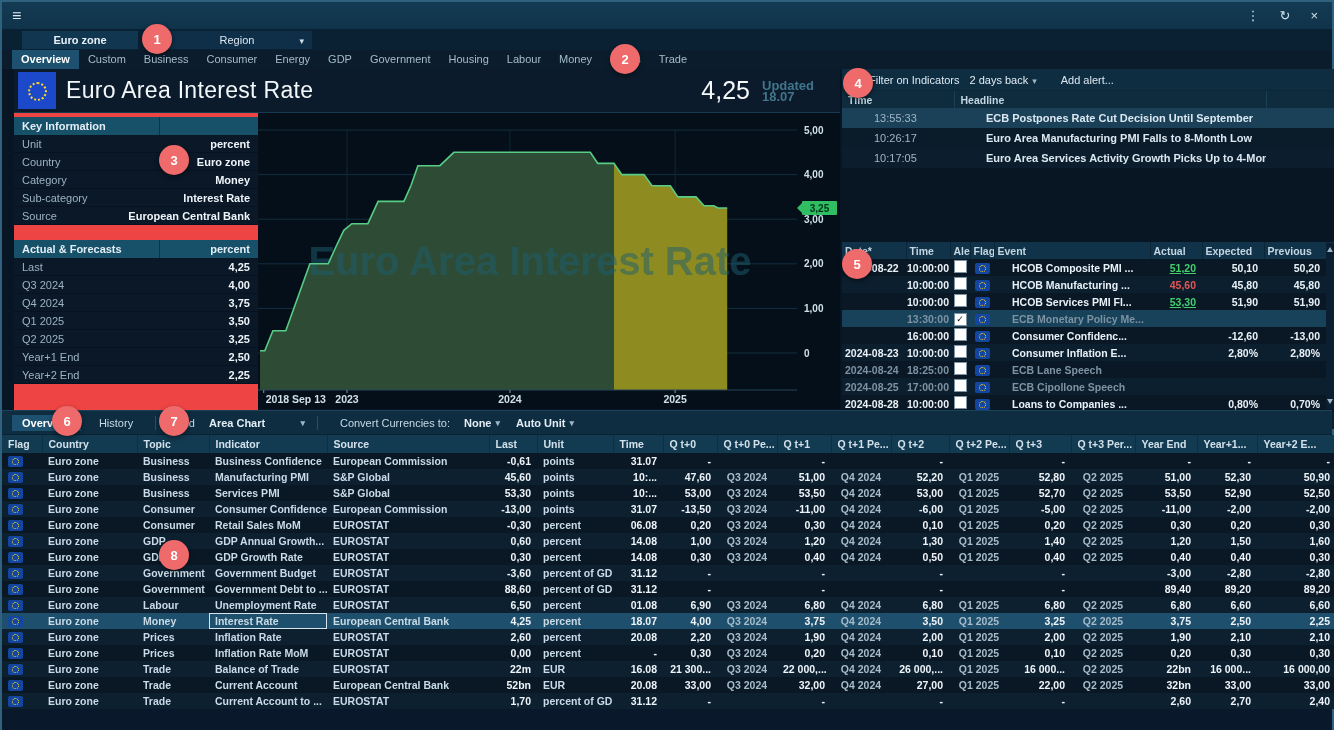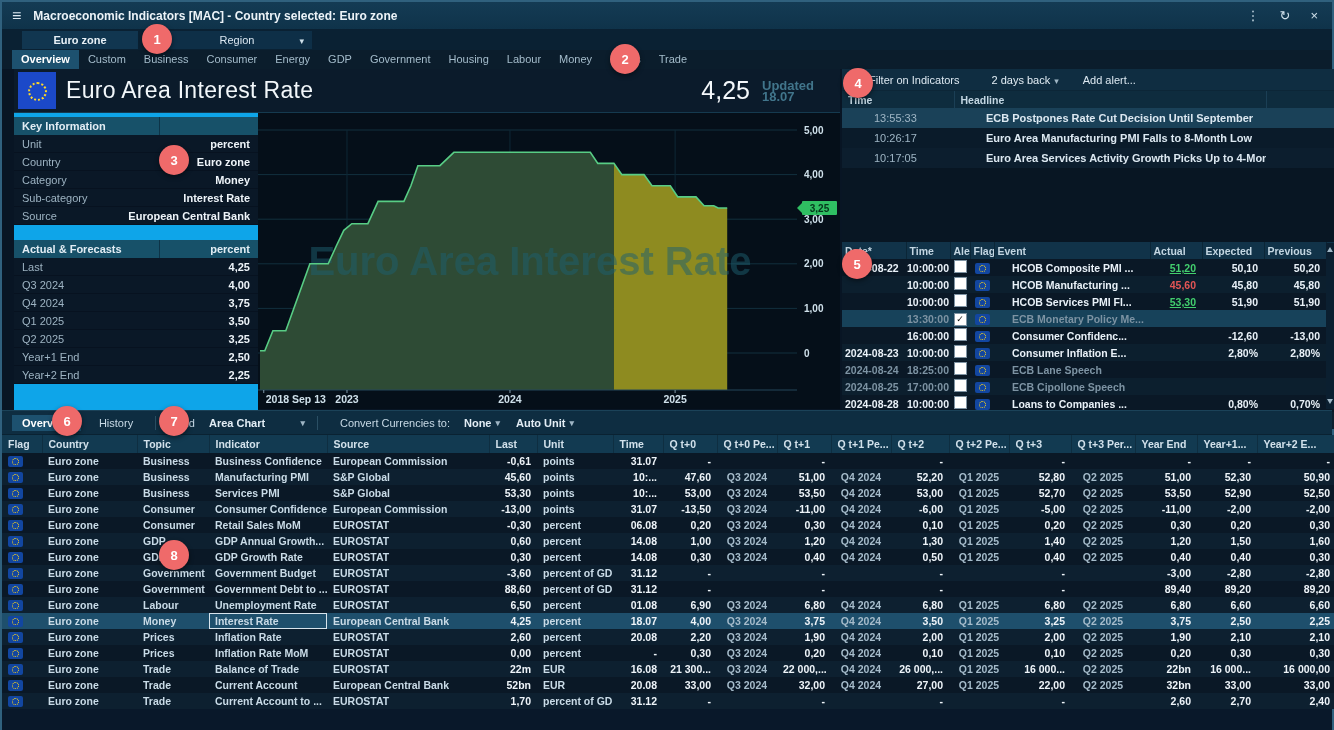--- a/index.html
+++ b/index.html
@@ -22,42 +22,42 @@
   .tab.sel{background:#1d516f;color:#ffffff;font-weight:600;}
   
   .content{position:absolute;top:67px;left:0;width:1334px;height:341px;background:#081524;}
   .ind-header{position:absolute;left:12px;top:0;width:826px;height:43px;background:#0b1b2b;border-bottom:1px solid #153a4f;display:flex;align-items:center;}
   .fbig{width:38px;height:37px;background:#1b49c9;margin-left:4px;position:relative;flex:none;}
   .fbig::after{content:"";position:absolute;left:10px;top:10px;width:15px;height:15px;border:2px dotted #ffd829;border-radius:50%;}
   .ind-title{font-size:23px;color:#f2f7fa;margin-left:10px;letter-spacing:.3px;white-space:nowrap;}
   .ind-value{font-size:25px;color:#f4f8fb;margin-left:auto;}
   .updated{width:78px;margin-left:12px;font-size:13px;line-height:11px;color:#41758b;font-weight:700;}
   
-  .info-panel{position:absolute;left:12px;top:44px;width:244px;height:297px;background:#0ea5e9;}
+  .info-panel{position:absolute;left:12px;top:44px;width:244px;height:297px;background:#ef4444;}
   .section-hdr{height:18px;background:#175169;display:flex;font-size:11px;font-weight:700;color:#e2edf4;margin-top:4px;}
   .section-hdr .h1{width:137px;padding-left:8px;line-height:18px;border-right:1px solid #0d3448;}
   .section-hdr .h2{flex:1;text-align:right;padding-right:8px;line-height:18px;}
   .section-hdr.fc{margin-top:15px;}
   .inforow{height:17px;display:flex;align-items:center;font-size:11px;background:#0a1827;border-bottom:1px solid #071220;}
   .inforow .lbl{padding-left:8px;color:#9db3c2;white-space:nowrap;}
   .inforow .val{margin-left:auto;padding-right:8px;color:#eef4f9;font-weight:700;white-space:nowrap;}
   
   .chart{position:absolute;left:256px;top:44px;width:582px;height:296px;background:#050f19;}
   .grid-h{stroke:#12303e;stroke-width:1;}
   .grid-v{stroke:#0e2836;stroke-width:1;}
   .wm{font:700 40px "Liberation Sans",sans-serif;fill:#1e6070;opacity:.5;text-anchor:middle;}
   .ylab{font:700 10px "Liberation Sans",sans-serif;fill:#cfe0ea;}
   .xlab{font:700 10.5px "Liberation Sans",sans-serif;fill:#cfe0ea;}
   .taglab{font:700 10px "Liberation Sans",sans-serif;fill:#06351c;}
   
   .right-panel{position:absolute;left:840px;top:0;width:494px;height:341px;background:#081623;}
   .news-toolbar{height:21px;background:#0f2d41;display:flex;align-items:center;padding-left:6px;font-size:11px;border-bottom:1px solid #0c2637;}
   .cb{width:11px;height:11px;background:#ffffff;border:1px solid #7e93a3;display:inline-block;line-height:11px;font-size:9px;color:#111;text-align:center;box-sizing:content-box;cursor:pointer;flex:none;}
   .ntl{color:#dce8f1;margin-left:8px;}
-  .ntd{color:#e2edf5;margin-left:32px;cursor:pointer;}
+  .ntd{color:#e2edf5;margin-left:10px;cursor:pointer;}
   .ntd .caret,.gsel .caret{font-size:9px;color:#9fb6c5;margin-left:4px;}
   .nta{color:#dce8f1;margin-left:24px;cursor:pointer;}
   table{border-collapse:collapse;table-layout:fixed;}
   .news-table{width:494px;}
   .news-table th{height:17px;background:#0e2c3e;color:#c3d6e2;font-size:10.5px;font-weight:700;text-align:left;padding:0 6px;}
   .news-table th.bl{border-left:1px solid #1b3f55;}
   .news-table td{height:18px;font-size:11px;white-space:nowrap;overflow:hidden;padding-left:32px;}
   .news-table tr:nth-child(odd) td{background:#0c1e2e;}
   .news-table tr:nth-child(even) td{background:#0a1b2a;}
   .news-table tr.sel td{background:#1a4158;}
@@ -109,21 +109,20 @@
   
   .badge{position:absolute;width:30px;height:30px;border-radius:50%;background:#ef6a6a;color:#fff;font-size:13px;font-weight:700;display:flex;align-items:center;justify-content:center;box-shadow:0 2px 5px rgba(0,0,0,.45);z-index:60;}
 </style>
 </head>
 <body>
 
 <div class="window">
 
   <div class="titlebar">
     <span class="hmb">≡</span>
-    <span class="wtitle">Macroeconomic Indicators [MAC] - Country selected: Euro zone</span>
     <span class="tb-icons">
       <span>⋮</span>
       <span>↻</span>
       <span>×</span>
     </span>
   </div>
 
   <div class="filterbar">
     <div class="country-box">Euro zone</div>
     <div class="region-box">

